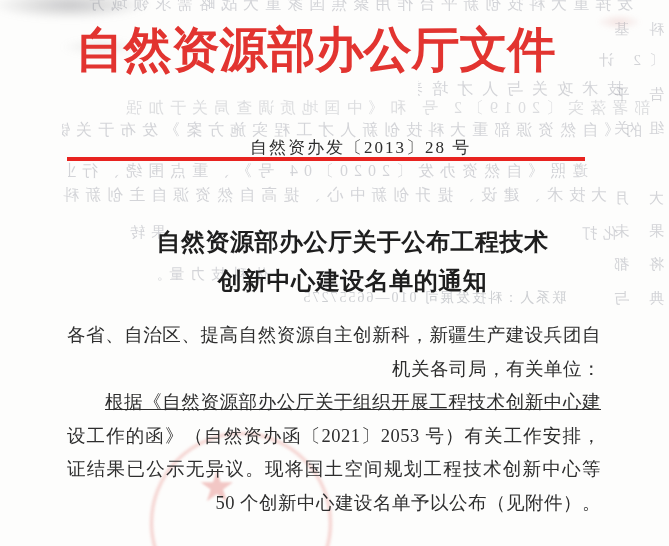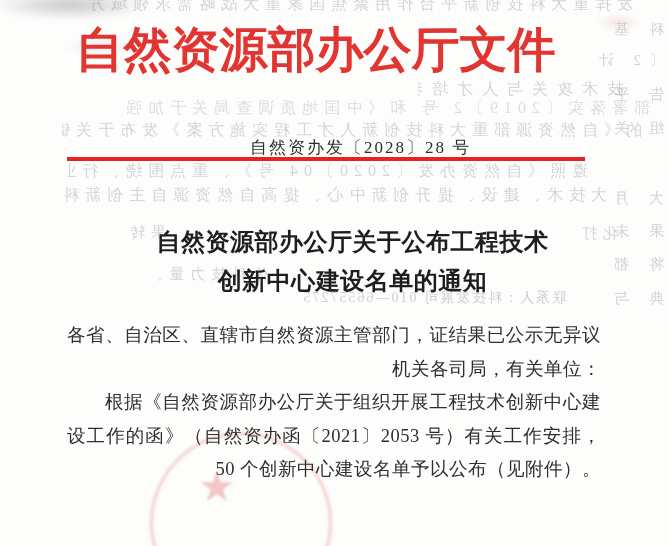--- a/index.html
+++ b/index.html
@@ -69,21 +69,21 @@
     font-size:24px; font-weight:bold; color:#1e1e1e; line-height:39px;
     letter-spacing:0.5px;
     padding-left:36px;
   }
   .body-text {
     position:absolute; left:67px; top:319px; width:534px;
     font-size:18.5px; color:#2e2e2e; letter-spacing:0.5px;
   }
   .body-line { height:33.5px; line-height:33.5px; white-space:nowrap;text-align:right; }
   .jst { text-align:justify; text-align-last:justify; text-justify:inter-character; white-space:normal; height:33.5px; overflow:hidden; }
-  .indent { text-indent:38px; }
+  .indent { text-indent:38px;text-decoration:underline; }
 </style>
 </head>
 <body>
 
 <div class="page">
 
   <div>
     <div class="smudge s1"></div>
     <div class="smudge s2"></div>
     <div class="smudge s3"></div>
@@ -107,30 +107,31 @@
     <div class="edge-frag e7">典 与</div>
   </div>
 
   <div class="seal">
     <div class="seal-circle"></div>
     <div class="seal-star">★</div>
   </div>
 
   <h1 class="header-title">自然资源部办公厅文件</h1>
 
-  <div class="doc-number">自然资办发〔2028〕28 号</div>
+  <div class="doc-number">自然资办发〔2013〕28 号</div>
 
   <div class="red-rule"></div>
 
   <div class="notice-title">
     <div>自然资源部办公厅关于公布工程技术</div>
     <div>创新中心建设名单的通知</div>
   </div>
 
   <div class="body-text">
-    <div class="body-line jst">各省、自治区、直辖市自然资源主管部门，证结果已公示无异议</div>
+    <div class="body-line jst">各省、自治区、提高自然资源自主创新科，新疆生产建设兵团自</div>
     <div class="body-line">机关各司局，有关单位：</div>
     <div class="body-line jst indent">根据《自然资源部办公厅关于组织开展工程技术创新中心建</div>
     <div class="body-line jst">设工作的函》（自然资办函〔2021〕2053 号）有关工作安排，论</div>
+    <div class="body-line jst">证结果已公示无异议。现将国土空间规划工程技术创新中心等</div>
     <div class="body-line">50 个创新中心建设名单予以公布（见附件）。</div>
   </div>
 
 </div>
 
 </body></html>

